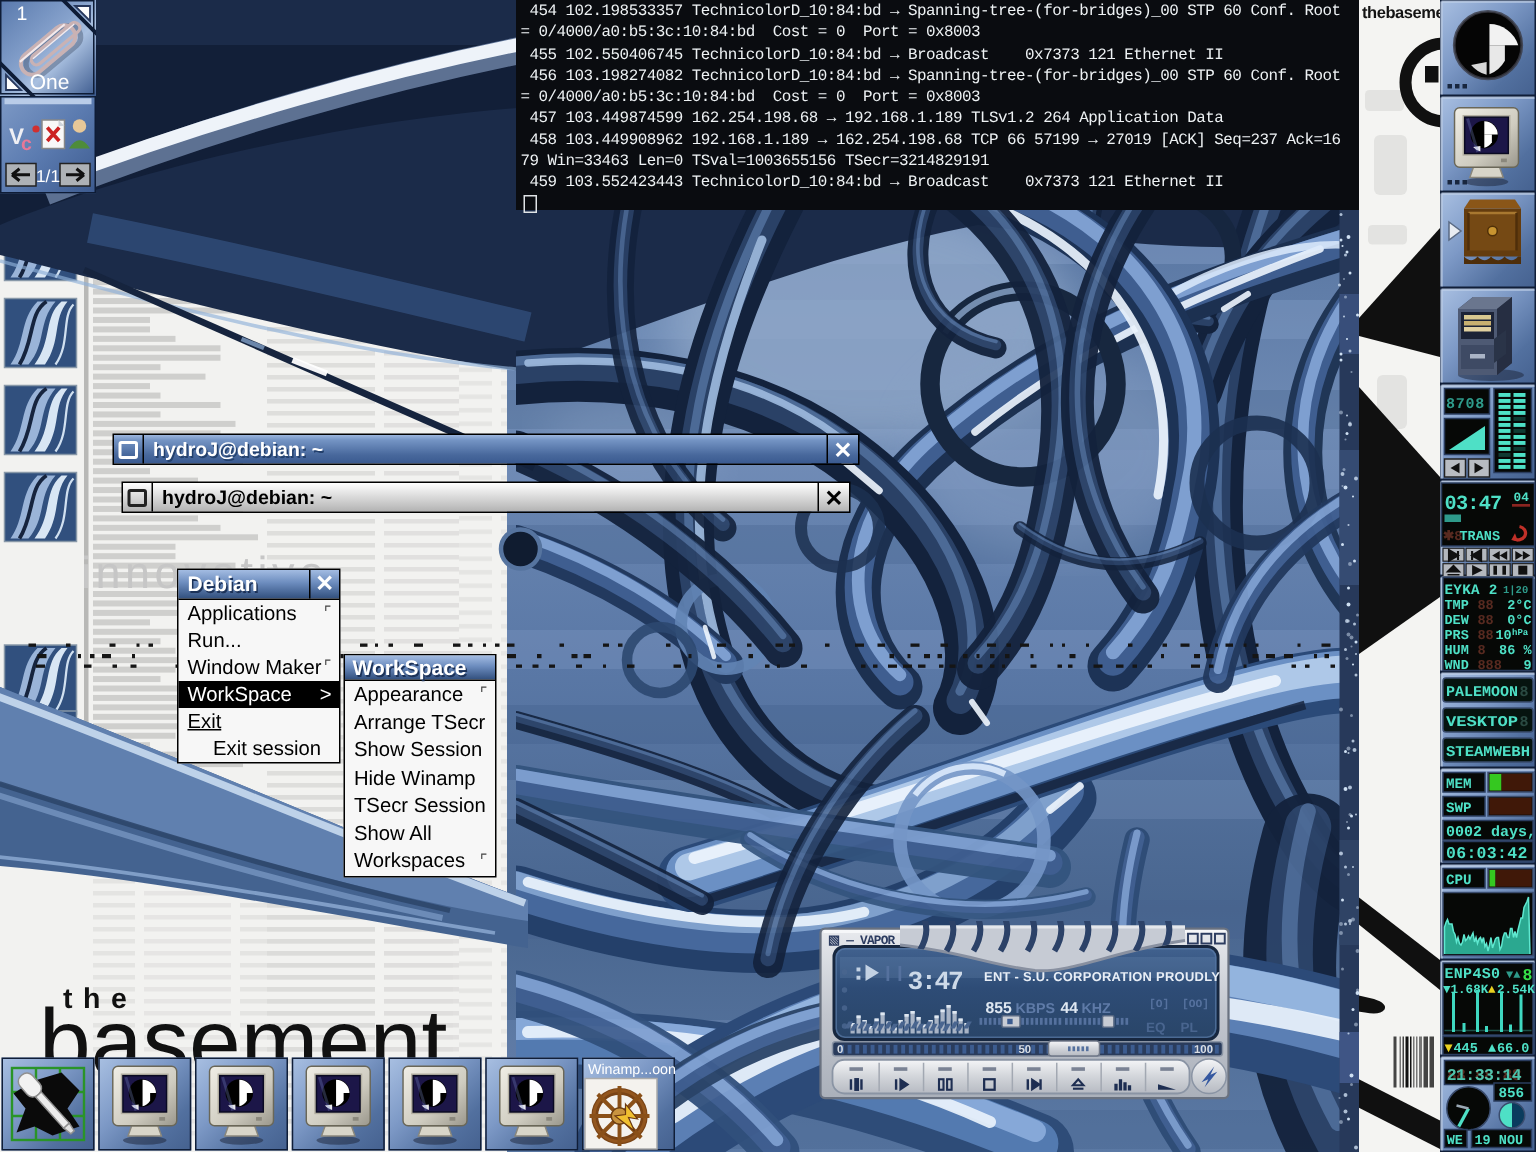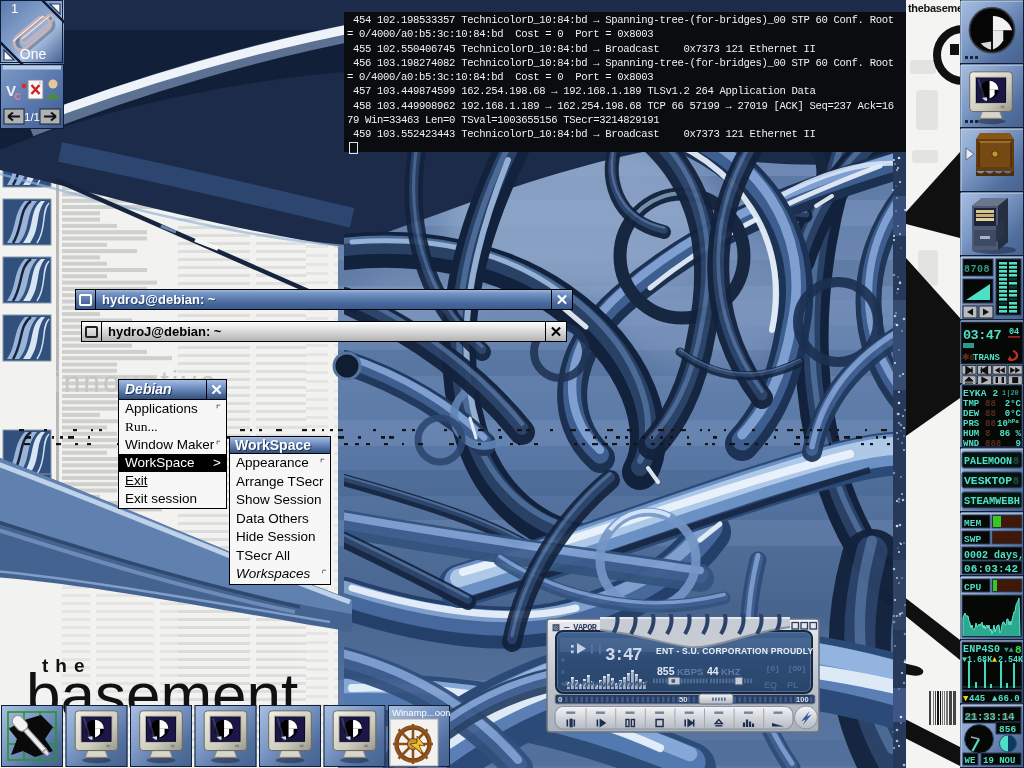--- a/index.html
+++ b/index.html
@@ -640,21 +640,21 @@
 <circle cx="901" cy="248" r="0.7" fill="#cfe0f2" opacity="0.5"></circle>
 <circle cx="900" cy="376" r="1.3" fill="#cfe0f2" opacity="0.5"></circle>
 <circle cx="899" cy="502" r="0.7" fill="#cfe0f2" opacity="0.8"></circle>
 <circle cx="901" cy="425" r="1.3" fill="#cfe0f2" opacity="0.5"></circle>
 <circle cx="904" cy="428" r="1" fill="#cfe0f2" opacity="1"></circle>
 <circle cx="900" cy="182" r="1" fill="#cfe0f2" opacity="1"></circle>
 <circle cx="897" cy="741" r="1.3" fill="#cfe0f2" opacity="0.8"></circle>
 
 </svg>
 
-<div class="abs term" style="left:344px;top:12px;width:562px;height:140px;background:#0a0c10;font-size:10.6px;line-height:14.3px;letter-spacing:-0.35px;white-space:pre;padding:1px 0 0 3px;box-sizing:border-box;"><span> 454 102.198533357 TechnicolorD_10:84:bd → Spanning-tree-(for-bridges)_00 STP 60 Conf. Root
+<div class="abs term" style="left:344px;top:0;width:562px;height:140px;background:#0a0c10;font-size:10.6px;line-height:14.3px;letter-spacing:-0.35px;white-space:pre;padding:1px 0 0 3px;box-sizing:border-box;"><span> 454 102.198533357 TechnicolorD_10:84:bd → Spanning-tree-(for-bridges)_00 STP 60 Conf. Root
 = 0/4000/a0:b5:3c:10:84:bd  Cost = 0  Port = 0x8003
  455 102.550406745 TechnicolorD_10:84:bd → Broadcast    0x7373 121 Ethernet II
  456 103.198274082 TechnicolorD_10:84:bd → Spanning-tree-(for-bridges)_00 STP 60 Conf. Root
 = 0/4000/a0:b5:3c:10:84:bd  Cost = 0  Port = 0x8003
  457 103.449874599 162.254.198.68 → 192.168.1.189 TLSv1.2 264 Application Data
  458 103.449908962 192.168.1.189 → 162.254.198.68 TCP 66 57199 → 27019 [ACK] Seq=237 Ack=16
 79 Win=33463 Len=0 TSval=1003655156 TSecr=3214829191
  459 103.552423443 TechnicolorD_10:84:bd → Broadcast    0x7373 121 Ethernet II
 </span><span style="display:inline-block;width:6.5px;height:10.5px;border:1px solid #dfe3e6;margin-left:2px;"></span>
 </div>
@@ -726,42 +726,42 @@
 <div class="tbar" style="left:41px;top:321px;width:484px;background:linear-gradient(#ffffff 0%,#e8e8e8 30%,#c2c2c2 80%,#b2b2b2 100%);">
  <div style="width:19px;border-right:1px solid #000;display:flex;align-items:center;justify-content:center;">
         <div style="width:9px;height:8px;border:2px solid #222;border-radius:2px;"></div>
       </div>
  <div style="flex:1;color:#000;font-weight:bold;font-size:13px;line-height:19px;padding-left:6px;">hydroJ@debian: ~</div>
  <div style="width:20px;border-left:1px solid #000;display:flex;align-items:center;justify-content:center;color:#000;font-weight:bold;font-size:15px;">✕</div>
 </div>
 
 <div class="abs" style="left:118px;top:379px;width:107px;border:1px solid #000;background:#f7f7f7;">
  <div style="height:19px;background:linear-gradient(#a3bce2 0%,#6c8cbe 45%,#32507e 100%);border-bottom:1px solid #000;display:flex;">
-  <div style="flex:1;color:#fff;font-weight:bold;font-size:14px;line-height:19px;padding-left:6px;text-shadow:1px 1px 0 #1c3258;font-style:italic;">Debian</div>
+  <div style="flex:1;color:#fff;font-weight:bold;font-size:14px;line-height:19px;padding-left:6px;text-shadow:1px 1px 0 #1c3258;">Debian</div>
   <div style="width:19px;border-left:1px solid #000;color:#fff;font-weight:bold;text-align:center;line-height:19px;font-size:15px;">✕</div>
  </div>
  <div style="font-size:13.5px;color:#000;">
   <div style="height:18px;line-height:18px;padding-left:6px;position:relative;">Applications<span style="position:absolute;right:5px;font-size:11px;color:#444;">⌜</span></div>
-  <div style="height:18px;line-height:18px;padding-left:6px;font-family:Liberation Serif, serif;">Run...</div>
+  <div style="height:18px;line-height:18px;padding-left:6px;">Run...</div>
   <div style="height:18px;line-height:18px;padding-left:6px;position:relative;">Window Maker<span style="position:absolute;right:5px;font-size:11px;color:#444;">⌜</span></div>
   <div style="height:18px;line-height:18px;padding-left:6px;position:relative;background:#000;color:#fff;">WorkSpace<span style="position:absolute;right:5px;">&gt;</span></div>
   <div style="height:18px;line-height:18px;padding-left:6px;text-decoration:underline;">Exit</div>
-  <div style="height:18px;line-height:18px;padding-left:6px;">Exit session</div>
+  <div style="height:18px;line-height:18px;padding-left:6px;margin-left:17px;">Exit session</div>
  </div>
 </div>
 <div class="abs" style="left:229px;top:436px;width:100px;border:1px solid #000;background:#f7f7f7;">
  <div style="height:16px;background:linear-gradient(#a3bce2 0%,#6c8cbe 45%,#32507e 100%);border-bottom:1px solid #000;color:#fff;font-weight:bold;font-size:14px;line-height:16px;padding-left:5px;text-shadow:1px 1px 0 #1c3258;">WorkSpace</div>
  <div style="font-size:13.5px;color:#000;">
   <div style="height:18.5px;line-height:18.5px;padding-left:6px;position:relative;">Appearance<span style="position:absolute;right:5px;font-size:11px;color:#444;">⌜</span></div>
   <div style="height:18.5px;line-height:18.5px;padding-left:6px;">Arrange TSecr</div>
   <div style="height:18.5px;line-height:18.5px;padding-left:6px;">Show Session</div>
-  <div style="height:18.5px;line-height:18.5px;padding-left:6px;">Data Others</div>
-  <div style="height:18.5px;line-height:18.5px;padding-left:6px;">Hide Session</div>
-  <div style="height:18.5px;line-height:18.5px;padding-left:6px;">TSecr All</div>
-  <div style="height:18.5px;line-height:18.5px;padding-left:6px;position:relative;font-style:italic;">Workspaces<span style="position:absolute;right:5px;font-size:11px;color:#444;">⌜</span></div>
+  <div style="height:18.5px;line-height:18.5px;padding-left:6px;">Hide Winamp</div>
+  <div style="height:18.5px;line-height:18.5px;padding-left:6px;">TSecr Session</div>
+  <div style="height:18.5px;line-height:18.5px;padding-left:6px;">Show All</div>
+  <div style="height:18.5px;line-height:18.5px;padding-left:6px;position:relative;">Workspaces<span style="position:absolute;right:5px;font-size:11px;color:#444;">⌜</span></div>
  </div>
 </div>
 
 <svg class="abs" style="left:0;top:0" width="1024" height="768" viewBox="0 0 1024 768">
 <defs>
 <linearGradient id="wframe" x1="0" y1="0" x2="0" y2="1">
 <stop offset="0" stop-color="#e8eaee"></stop>
           <stop offset=".5" stop-color="#c2c6ce"></stop>
           <stop offset="1" stop-color="#aab0ba"></stop>
 </linearGradient>

